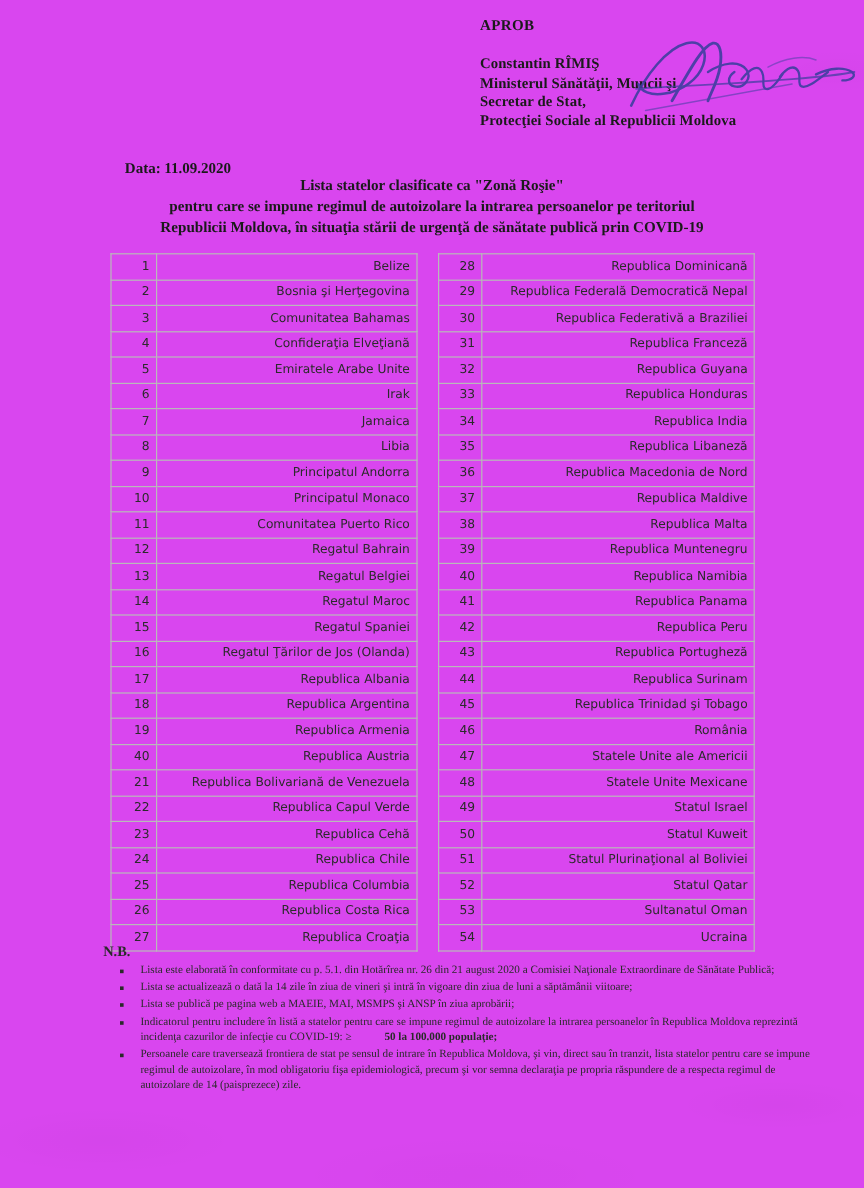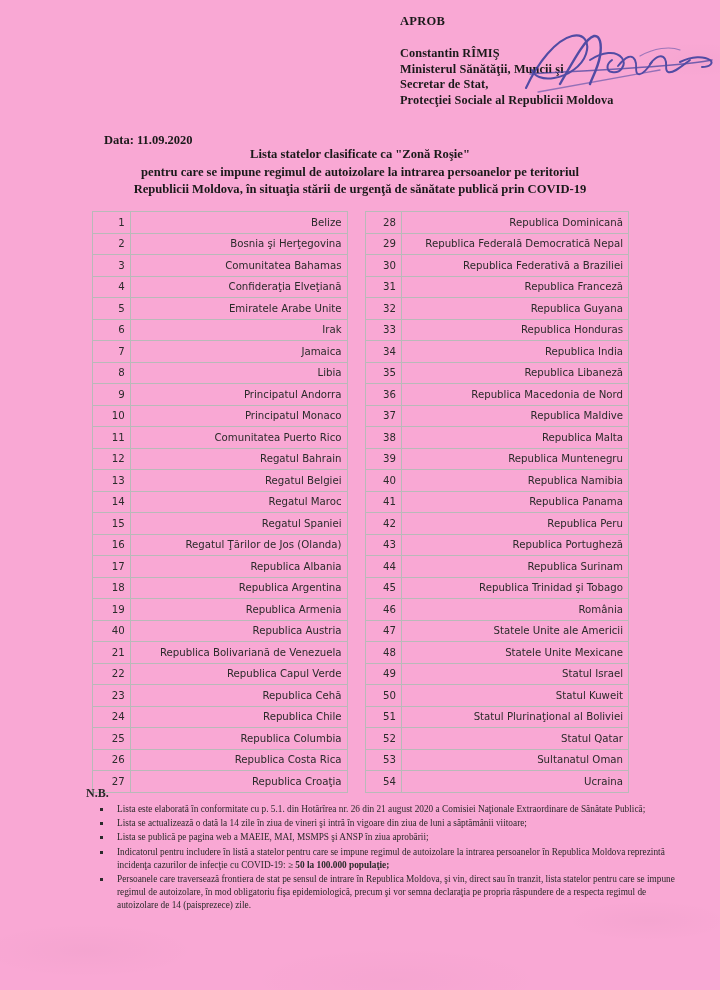--- a/index.html
+++ b/index.html
@@ -11,21 +11,21 @@
     width: 720px;
     height: 990px;
     position: relative;
     font-family: "Liberation Serif", serif;
     color: #1a1a1a;
     overflow: hidden;
   }
   .page {
     position: absolute;
     inset: 0;
-    background: #f9a8d4;
+    background: #d946ef;
   }
   
   .scan-noise {
     position: absolute;
     inset: 0;
     pointer-events: none;
     background:
       radial-gradient(ellipse 160px 40px at 12% 96%, rgba(0,0,0,0.020), rgba(0,0,0,0) 70%),
       radial-gradient(ellipse 120px 30px at 90% 93%, rgba(0,0,0,0.018), rgba(0,0,0,0) 70%),
       radial-gradient(ellipse 220px 50px at 55% 99%, rgba(0,0,0,0.014), rgba(0,0,0,0) 70%),
@@ -152,21 +152,21 @@
   }
   ul.note-list li::before {
     content: "";
     position: absolute;
     left: 14px;
     top: 5px;
     width: 3px;
     height: 3px;
     background: #2a2a2a;
   }
-  .nb-strong { font-weight: bold; }
+  .nb-strong { font-weight: bold; margin-left: 25px; }
 </style>
 </head>
 <body>
 
 <div class="page">
   <div class="scan-noise"></div>
 
   <div class="approb">APROB</div>
 
   <div class="signer">

